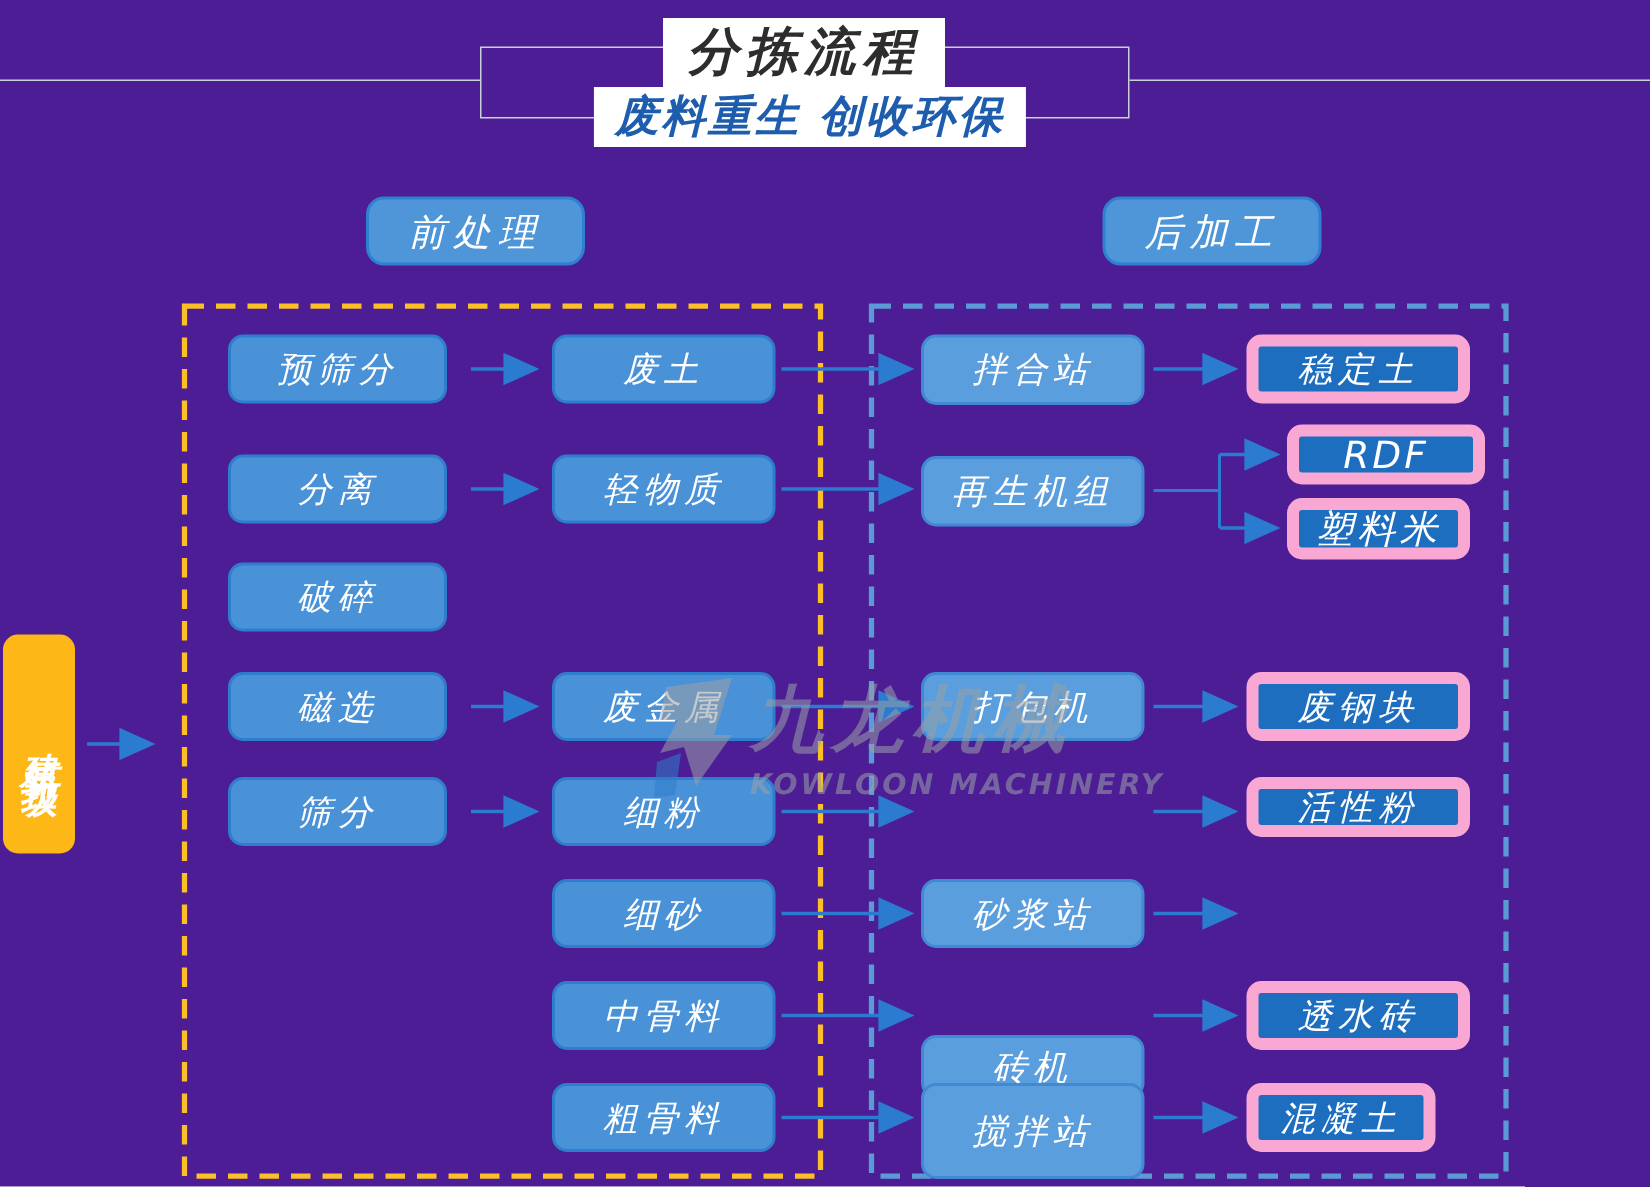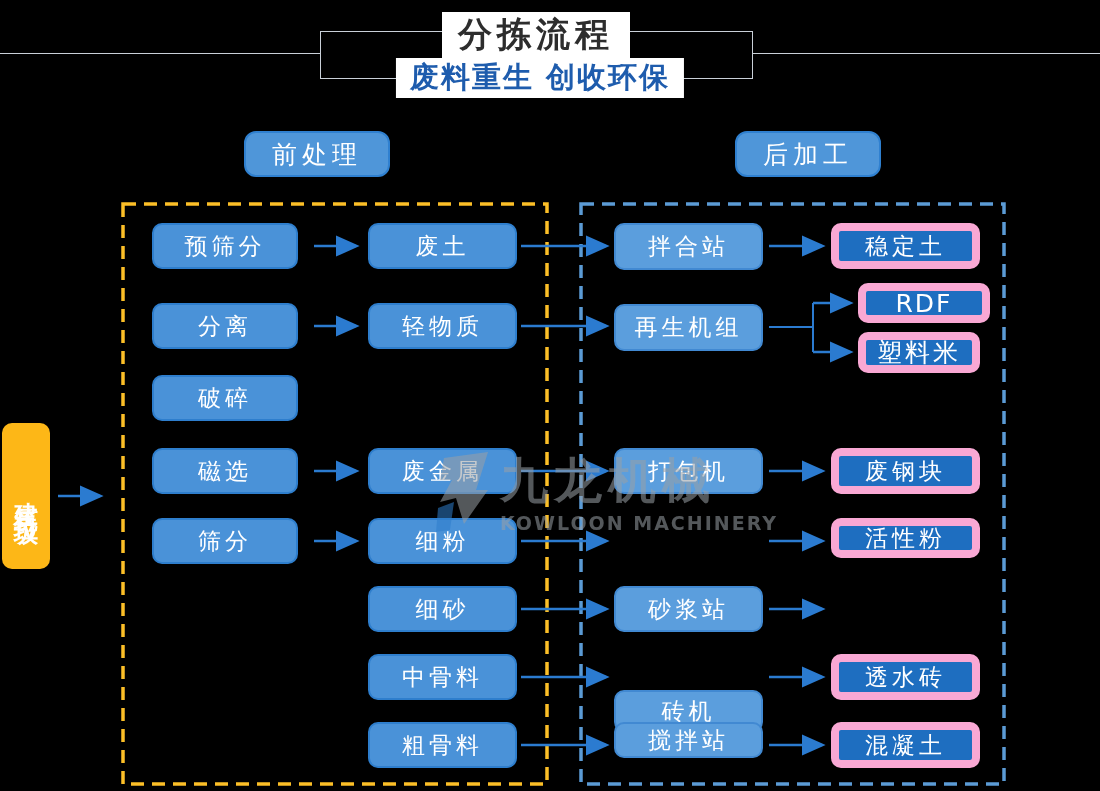--- a/index.html
+++ b/index.html
@@ -1,17 +1,17 @@
 <!DOCTYPE html>
 <html><head>
 <meta charset="utf-8">
 <style>
   html,body { margin:0; padding:0; background:#ffffff; }
   body { font-family:"DejaVu Sans","Liberation Sans",sans-serif; }
-  .canvas { position:relative; width:1100px; height:791px; background:#000000; overflow:hidden; }
+  .canvas { position:relative; width:1100px; height:791px; background:#4c1d95; overflow:hidden;font-style:italic; }
 
   
   .hline { position:absolute; height:1px; background:#c9d0d8; }
   .header-rect { position:absolute; left:320px; top:31px; width:433px; height:48px;
                  border:1px solid #c9d0d8; box-sizing:border-box; background:transparent; }
   .page-title { position:absolute; left:536px; top:12px; transform:translateX(-50%);
                 background:#fff; padding:0 16px; font-size:34px; font-weight:bold;
                 color:#2d2d2d; letter-spacing:5px; white-space:nowrap; z-index:3; }
   .page-subtitle { position:absolute; left:540px; top:58px; transform:translateX(-50%);
                 background:#fff; padding:0 14px; font-size:29px; font-weight:bold;
@@ -116,29 +116,29 @@
   <div class="node medium" style="left:368px; top:518px; width:149px; height:46px;">细粉</div>
   <div class="node medium" style="left:368px; top:586px; width:149px; height:46px;">细砂</div>
   <div class="node medium" style="left:368px; top:654px; width:149px; height:46px;">中骨料</div>
   <div class="node medium" style="left:368px; top:722px; width:149px; height:46px;">粗骨料</div>
 
   <div class="node light" style="left:614px; top:223px; width:149px; height:47px;">拌合站</div>
   <div class="node light" style="left:614px; top:304px; width:149px; height:47px;">再生机组</div>
   <div class="node light" style="left:614px; top:448px; width:149px; height:46px;">打包机</div>
   <div class="node light" style="left:614px; top:586px; width:149px; height:46px;">砂浆站</div>
   <div class="node light" style="left:614px; top:690px; width:149px; height:42px;">砖机</div>
-  <div class="node light" style="left:614px; top:722px; width:149px; height:36px;">搅拌站</div>
+  <div class="node light" style="left:614px; top:722px; width:149px; height:64px;">搅拌站</div>
 
   <div class="node dark" style="left:831px; top:223px; width:149px; height:46px;">稳定土</div>
   <div class="node dark small" style="left:858px; top:283px; width:132px; height:40px; letter-spacing:2px;">RDF</div>
   <div class="node dark small" style="left:858px; top:332px; width:122px; height:41px;">塑料米</div>
   <div class="node dark" style="left:831px; top:448px; width:149px; height:46px;">废钢块</div>
   <div class="node dark" style="left:831px; top:518px; width:149px; height:40px;">活性粉</div>
   <div class="node dark" style="left:831px; top:654px; width:149px; height:46px;">透水砖</div>
-  <div class="node dark" style="left:831px; top:722px; width:149px; height:46px;">混凝土</div>
+  <div class="node dark" style="left:831px; top:722px; width:126px; height:46px;">混凝土</div>
 
   <div class="watermark">
     <svg width="64" height="92" viewBox="0 0 64 92">
       <polygon points="14,8 58,2 46,40 58,40 34,74 26,48 10,52 22,30 10,30" fill="#9aa0a6"></polygon>
       <polygon points="8,58 24,52 20,80 6,82" fill="#2e7ecd"></polygon>
     </svg>
     <div class="wm-text">
       <div class="wm-cn">九龙机械</div>
       <div class="wm-en">KOWLOON MACHINERY</div>
     </div>

